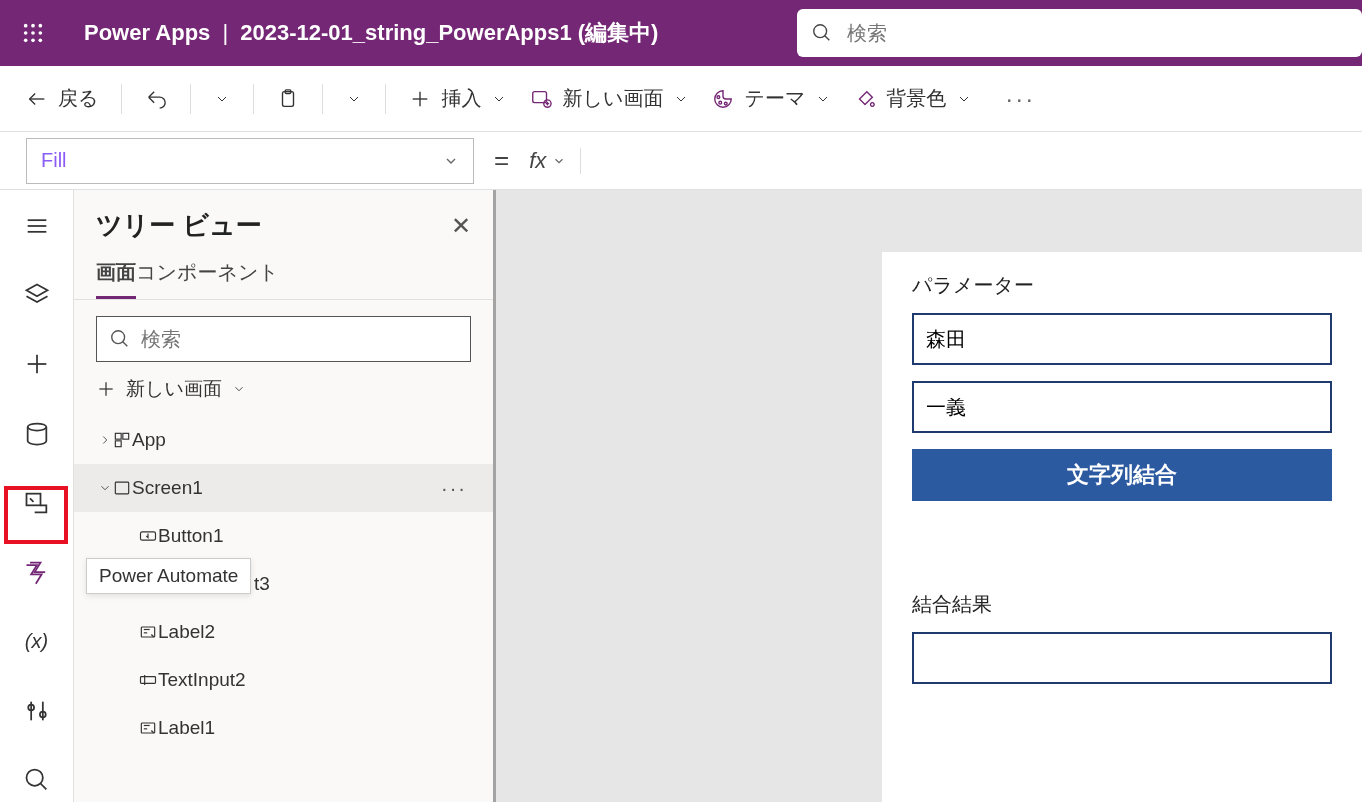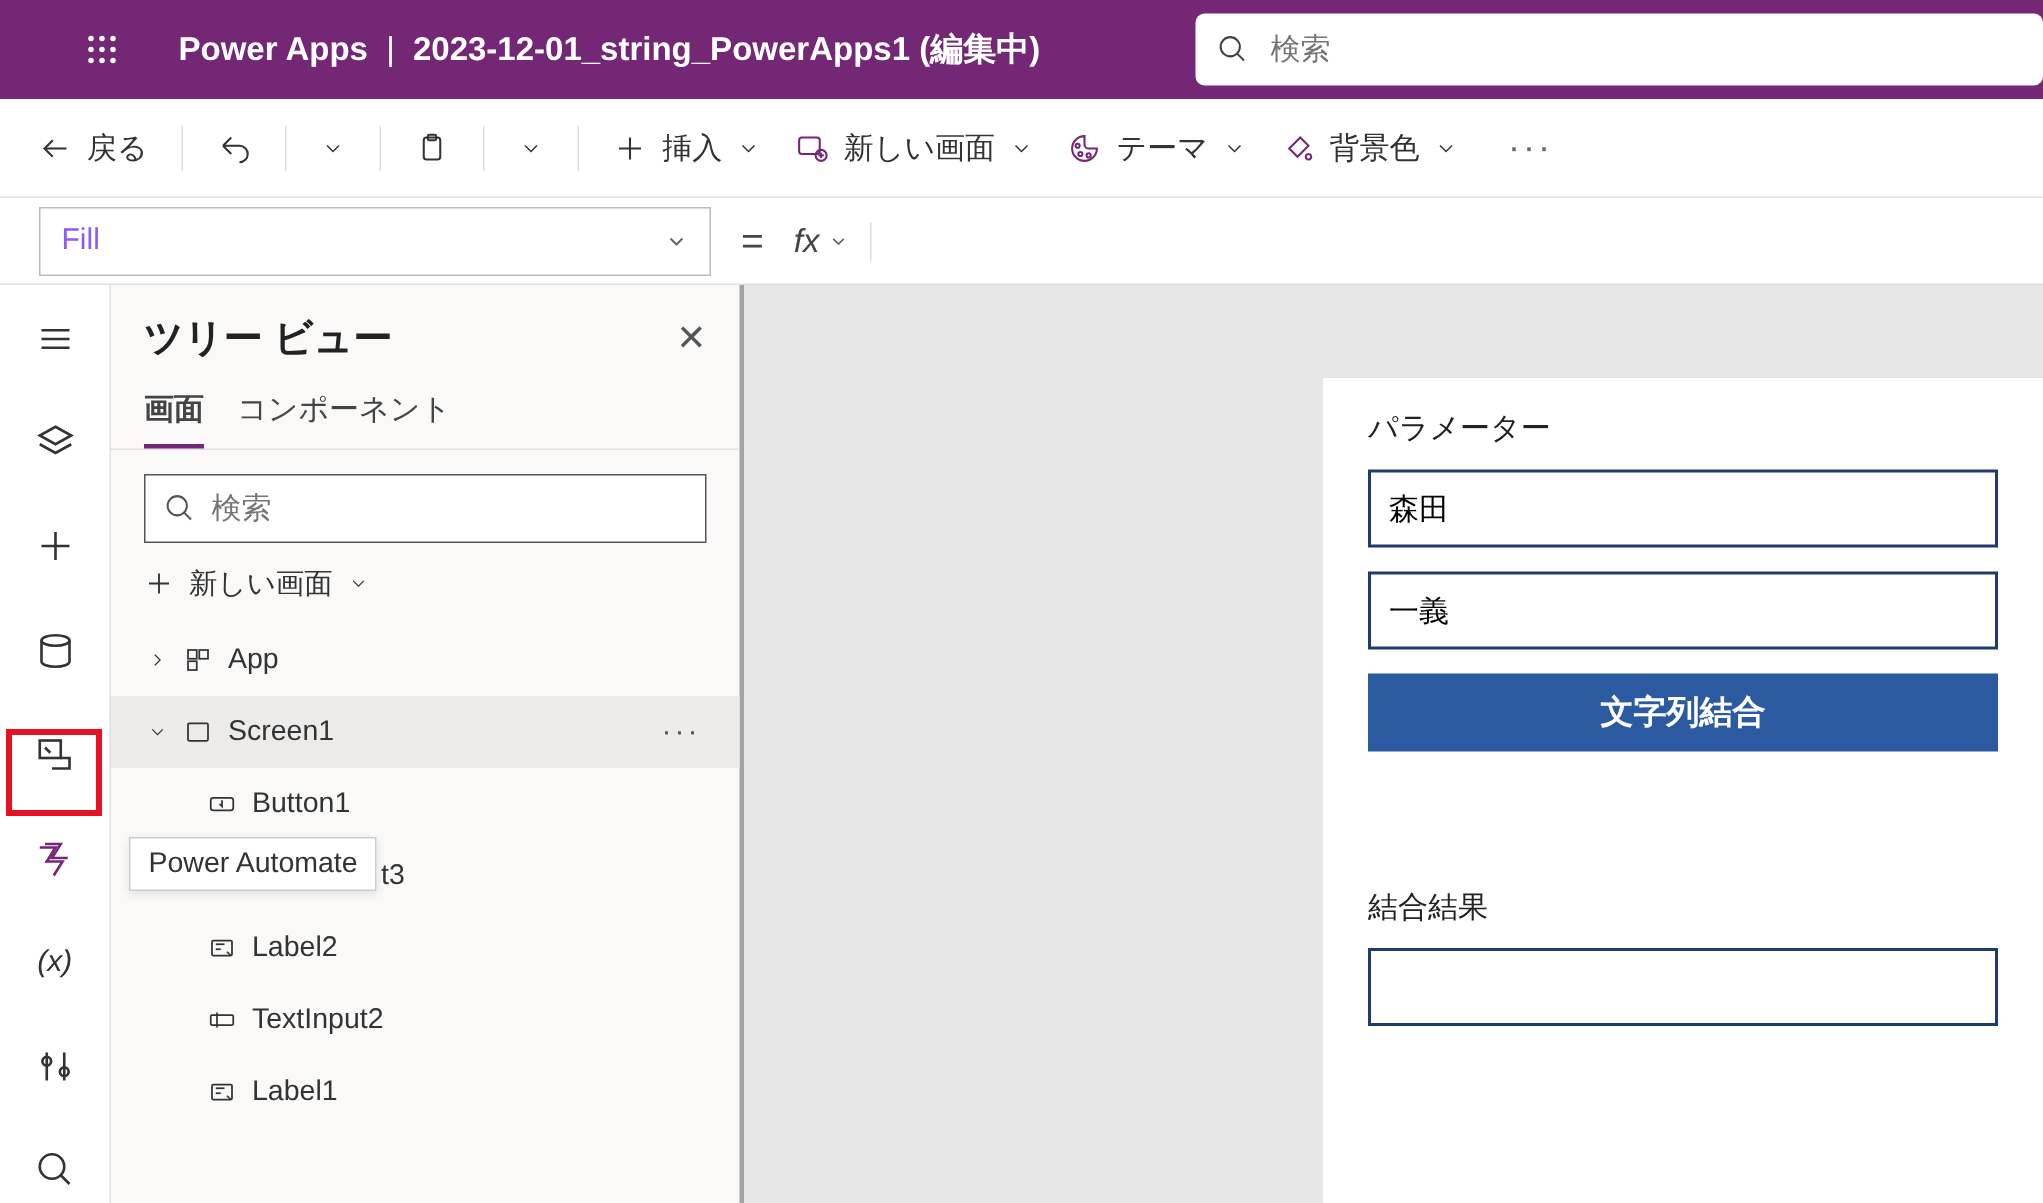--- a/index.html
+++ b/index.html
@@ -1,19 +1,19 @@
 <!DOCTYPE html>
 <html><head>
 <meta charset="utf-8">
 <style>
 * { box-sizing: border-box; margin: 0; padding: 0; font-family: "Segoe UI", Meiryo, sans-serif; }
 body { width: 1362px; height: 802px; overflow: hidden; background: #fff; }
 
 
-.topbar { height: 66px; background: #742774; display: flex; align-items: center; color: #fff; padding-left: 35px; }
+.topbar { height: 66px; background: #742774; display: flex; align-items: center; color: #fff; }
 .waffle { width: 66px; height: 66px; display: flex; align-items: center; justify-content: center; }
 .waffle svg { width: 22px; height: 22px; fill: #fff; }
 .app-title { font-size: 22px; font-weight: 600; margin-left: 18px; }
 .app-title .sep { font-weight: 400; margin: 0 6px; }
 .search-wrap { margin-left: auto; width: 565px; height: 48px; background: #fff; border-radius: 6px; display: flex; align-items: center; padding: 0 14px; }
 .search-wrap svg { width: 22px; height: 22px; stroke: #444; fill: none; stroke-width: 1.5; }
 .search-wrap input { border: none; outline: none; font-size: 20px; margin-left: 14px; flex: 1; color: #333; }
 
 
 .cmdbar { height: 66px; border-bottom: 1px solid #e0e0e0; display: flex; align-items: center; padding: 0 26px; gap: 23px; color: #333; }
@@ -43,30 +43,30 @@
 .rail .rbtn svg { width: 28px; height: 28px; stroke: #333; fill: none; stroke-width: 1.5; }
 .rail .rbtn.active { background: #fff; }
 .rail .highlight { position: absolute; left: 4px; top: 296px; width: 64px; height: 58px; border: 4px solid #e81123; }
 .rail .varx { font-size: 20px; font-style: italic; color: #333; }
 
 
 .tree { width: 422px; border-right: 3px solid #a3a3a3; background: #faf9f8; position: relative; }
 .tree-head { padding: 18px 22px 0 22px; display: flex; align-items: center; justify-content: space-between; }
 .tree-head h2 { font-size: 26px; font-weight: 600; color: #222; }
 .tree-head .close { font-size: 24px; color: #555; }
-.tree-tabs { display: flex; gap: 22px; padding: 16px 22px 0 22px; border-bottom: 1px solid #e0e0e0; }
+.tree-tabs { display: flex; padding: 16px 22px 0 22px; border-bottom: 1px solid #e0e0e0; }
 .tree-tab { font-size: 20px; padding-bottom: 10px; color: #444; }
 .tree-tab.active { font-weight: 600; border-bottom: 3px solid #742774; }
 .tree-search { margin: 16px 22px 0 22px; height: 46px; border: 1px solid #555; background: #fff; display: flex; align-items: center; padding: 0 12px; gap: 10px; }
 .tree-search svg { width: 22px; height: 22px; stroke: #555; fill: none; stroke-width: 1.5; }
 .tree-search input { border: none; outline: none; font-size: 20px; flex: 1; }
 .new-screen { display: flex; align-items: center; gap: 10px; padding: 14px 22px; font-size: 19px; color: #333; }
 .new-screen svg { width: 20px; height: 20px; stroke: #333; fill: none; stroke-width: 1.5; }
 .tree-list { }
-.tree-item { display: flex; align-items: center; gap: 10px; height: 48px; padding: 0 26px 0 24px; font-size: 19px; color: #333; }
+.tree-item { display: flex; align-items: center; height: 48px; padding: 0 26px 0 24px; font-size: 19px; color: #333; }
 .tree-item svg { width: 20px; height: 20px; stroke: #333; fill: none; stroke-width: 1.4; }
 .tree-item .chev { width: 14px; height: 14px; }
 .tree-item.selected { background: #edebe9; }
 .tree-item .dots { margin-left: auto; font-size: 20px; color: #555; letter-spacing: 2px; }
 .tree-item.child { padding-left: 64px; }
 .tooltip { position: absolute; left: 12px; top: 368px; background: #fff; border: 1px solid #ccc; padding: 6px 12px; font-size: 19px; color: #333; box-shadow: 0 2px 6px rgba(0,0,0,0.1); z-index: 10; }
 
 
 .canvas { flex: 1; background: #e6e6e6; display: flex; justify-content: flex-end; padding-top: 62px; }
 .form-card { width: 480px; background: #fff; padding: 20px 30px 40px 30px; }

